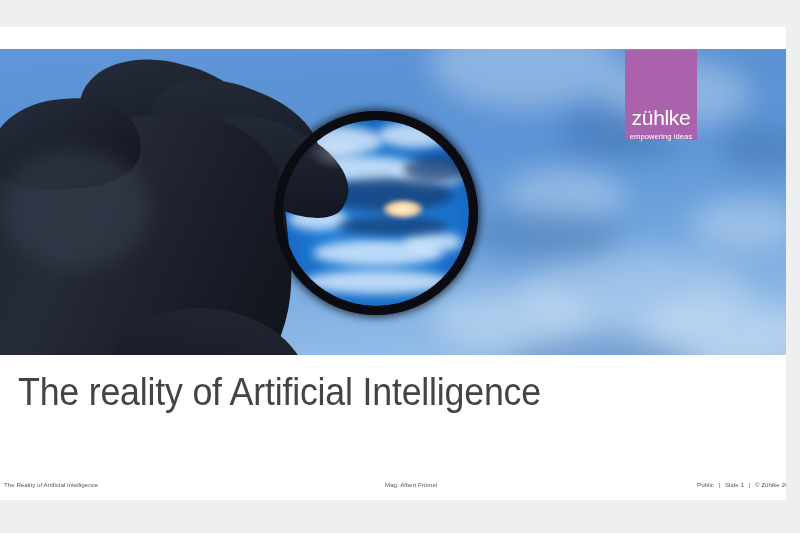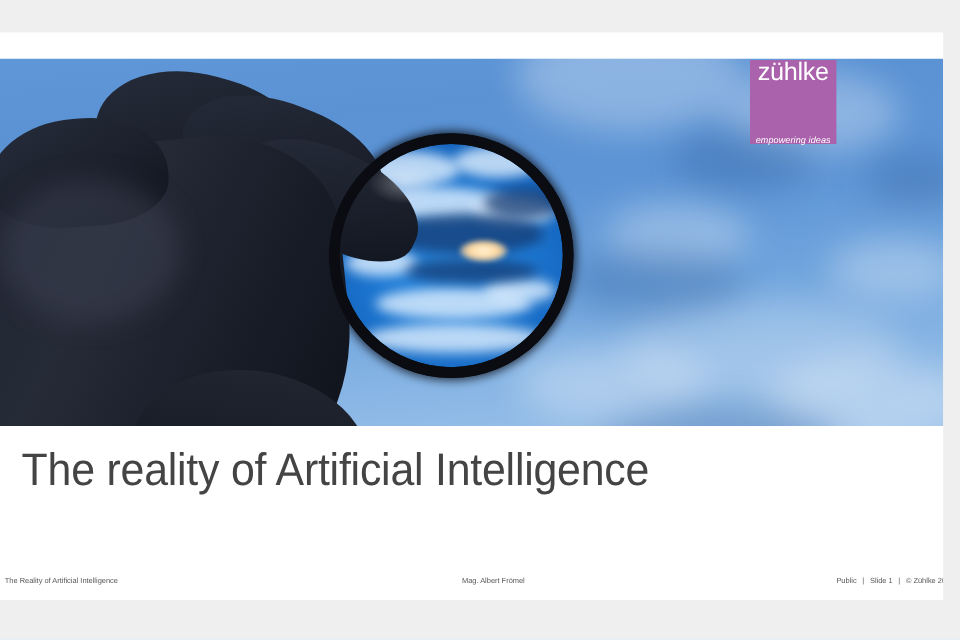--- a/index.html
+++ b/index.html
@@ -188,42 +188,41 @@
     background: radial-gradient(ellipse at center, rgba(255,255,255,0.32) 0%, rgba(255,255,255,0.0) 70%);
     z-index: 4;
   }
 
   
   #logo {
     position: absolute;
     left: 625px;
     top: 1px;            
     width: 72px;
-    height: 70px;
+    height: 90px;
     background: #a962ab;
     z-index: 20;
     display: flex;
     flex-direction: column;
     align-items: center;
-    justify-content: space-between;
+    justify-content: flex-end;
   }
   #logo-word {
     color: #ffffff;
     font-size: 21px;
     line-height: 1;
     letter-spacing: -0.3px;
     font-weight: 400;
   }
   #logo-tag {
     color: #ffffff;
     font-size: 7.5px;
     line-height: 1;
     margin-top: 5px;
     letter-spacing: 0.1px;
-    font-style: italic;
   }
 
   
   #title {
     position: absolute;
     left: 18px;
     top: 343px;          
     color: #444444;
     font-size: 38px;
     line-height: 44px;

